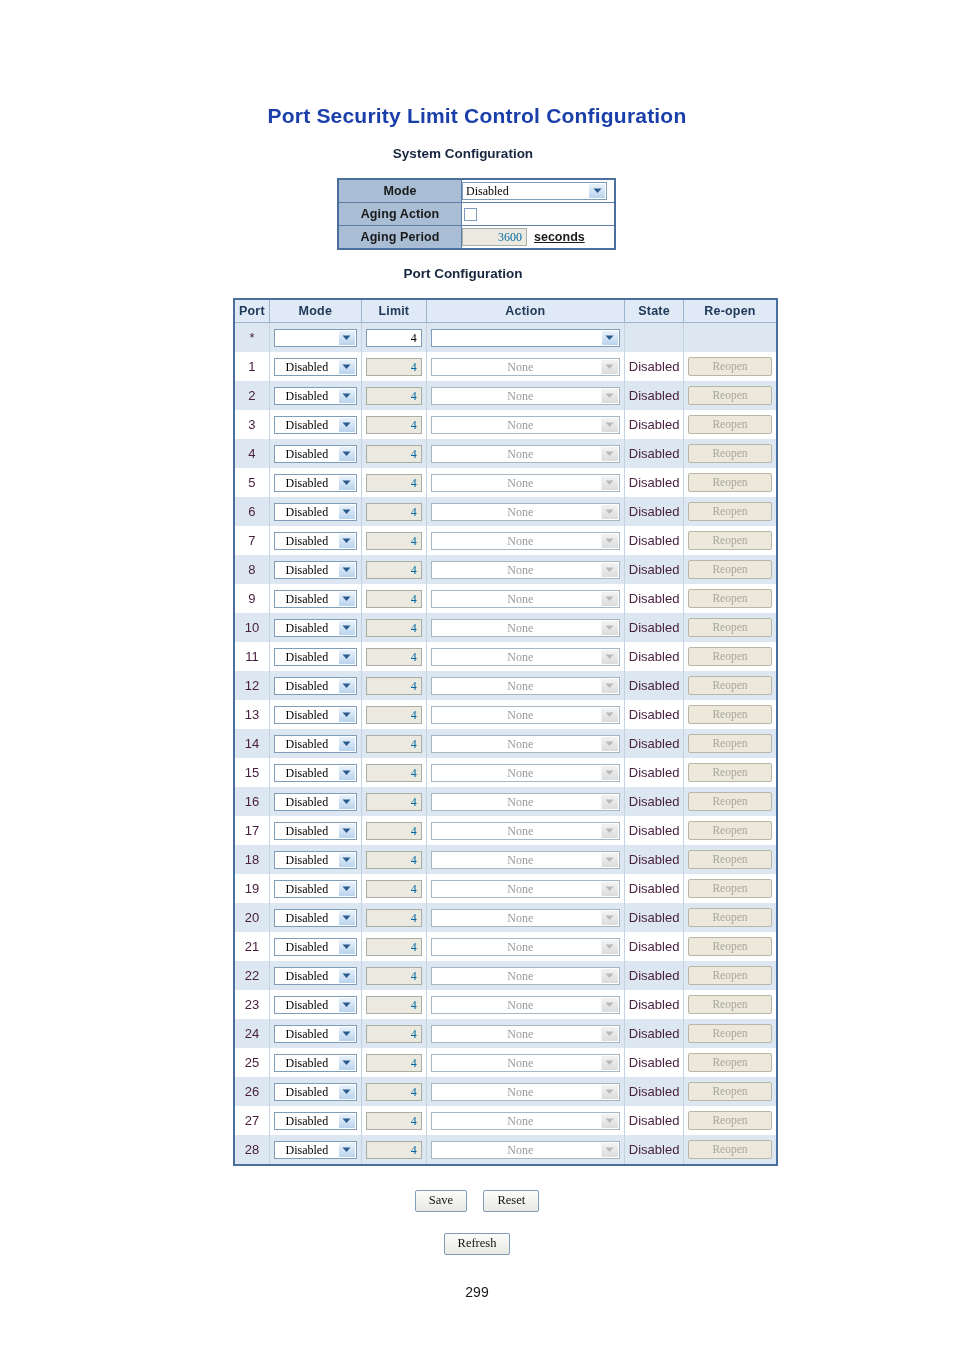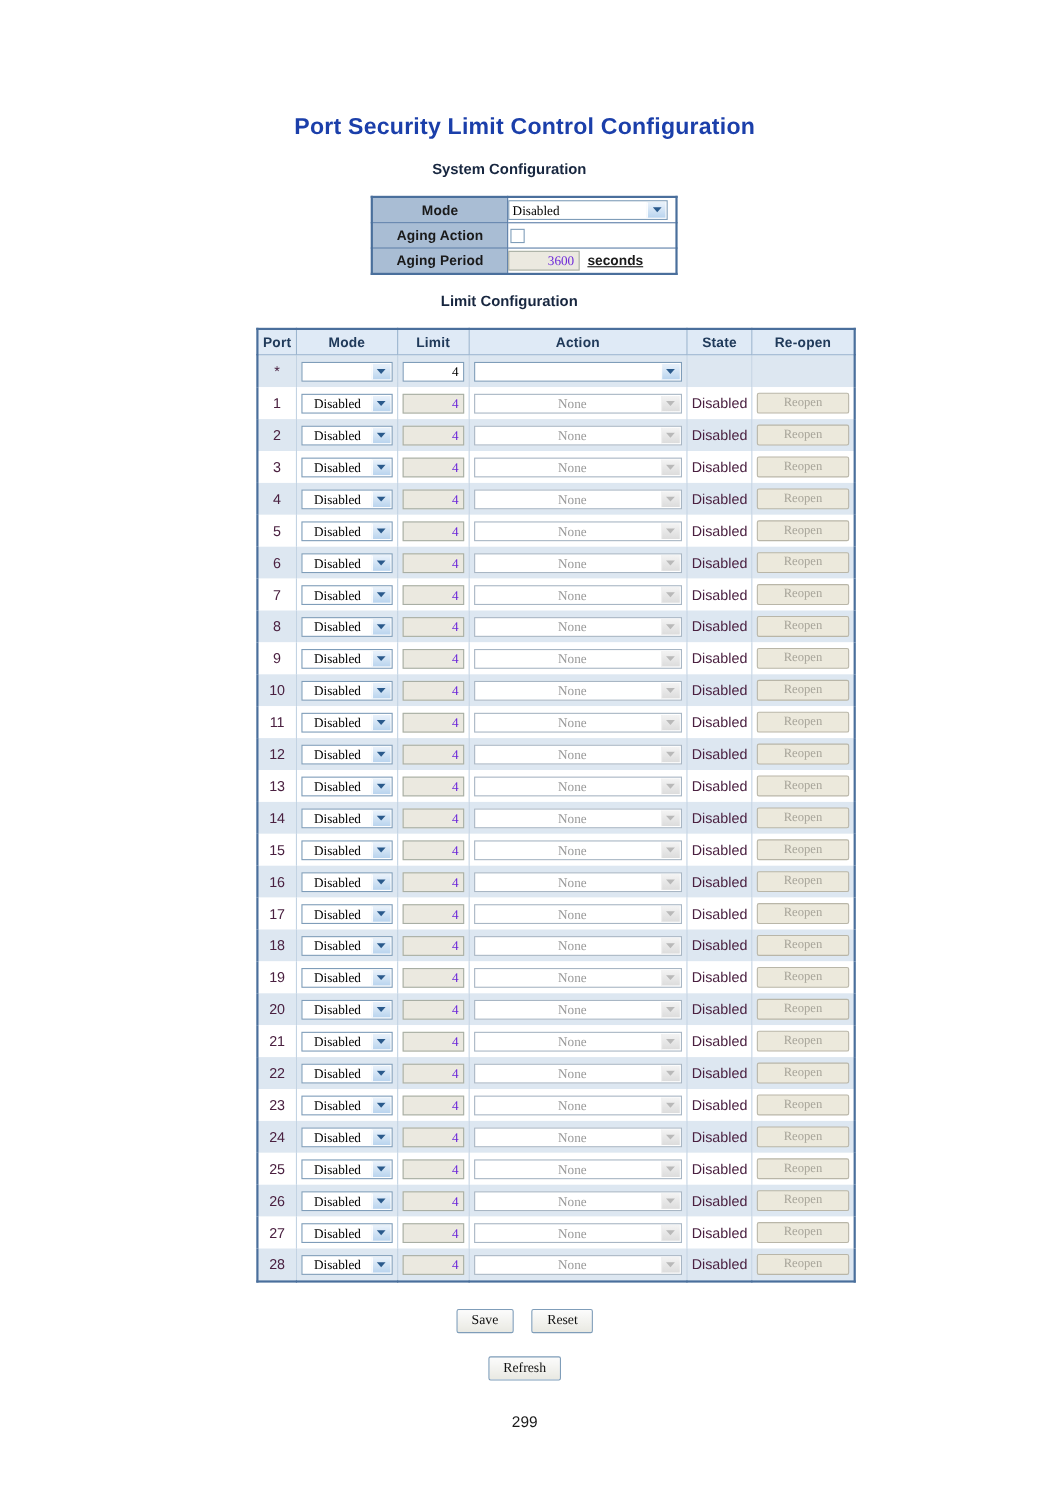--- a/index.html
+++ b/index.html
@@ -134,21 +134,21 @@
     line-height: 16px;
     font-family: "Liberation Serif", serif;
     font-size: 12px;
     color: #000000;
     text-align: right;
     padding: 0 4px 0 2px;
     vertical-align: middle;
   }
   .txt.dis {
     background: #ebe9e0;
-    color: #6d28d9;
+    color: #0369a1;
     border: 1px solid #a8aea4;
   }
 
   .chk {
     display: inline-block;
     box-sizing: border-box;
     width: 13px;
     height: 13px;
     border: 1px solid #7f9db9;
     background: #ffffff;
@@ -287,21 +287,21 @@
         <tr>
           <td class="syscfg-label">Aging Period</td>
           <td class="syscfg-value">
             <span class="txt dis txt-aging">3600</span><span class="seconds-label">seconds</span>
           </td>
         </tr>
       </tbody>
     </table>
   </div>
 
-  <div class="section-title" id="port-cfg-title">Limit Configuration</div>
+  <div class="section-title" id="port-cfg-title">Port Configuration</div>
 
   <div class="portcfg-wrap">
     <table class="portcfg">
       <thead>
         <tr>
           <th class="c-port">Port</th>
           <th class="c-mode">Mode</th>
           <th class="c-limit">Limit</th>
           <th class="c-action">Action</th>
           <th class="c-state">State</th>

